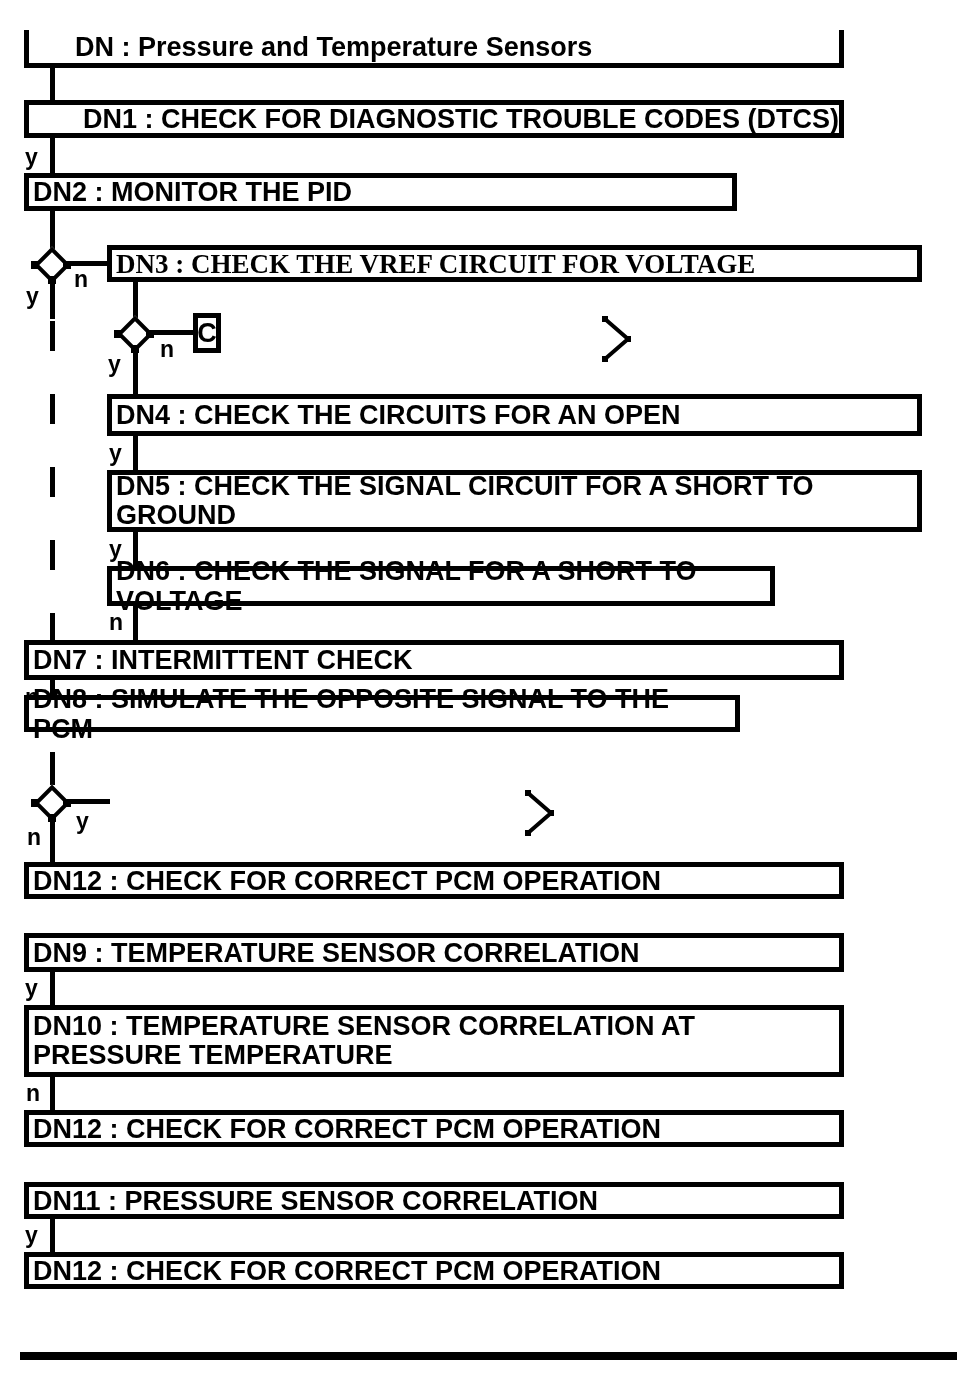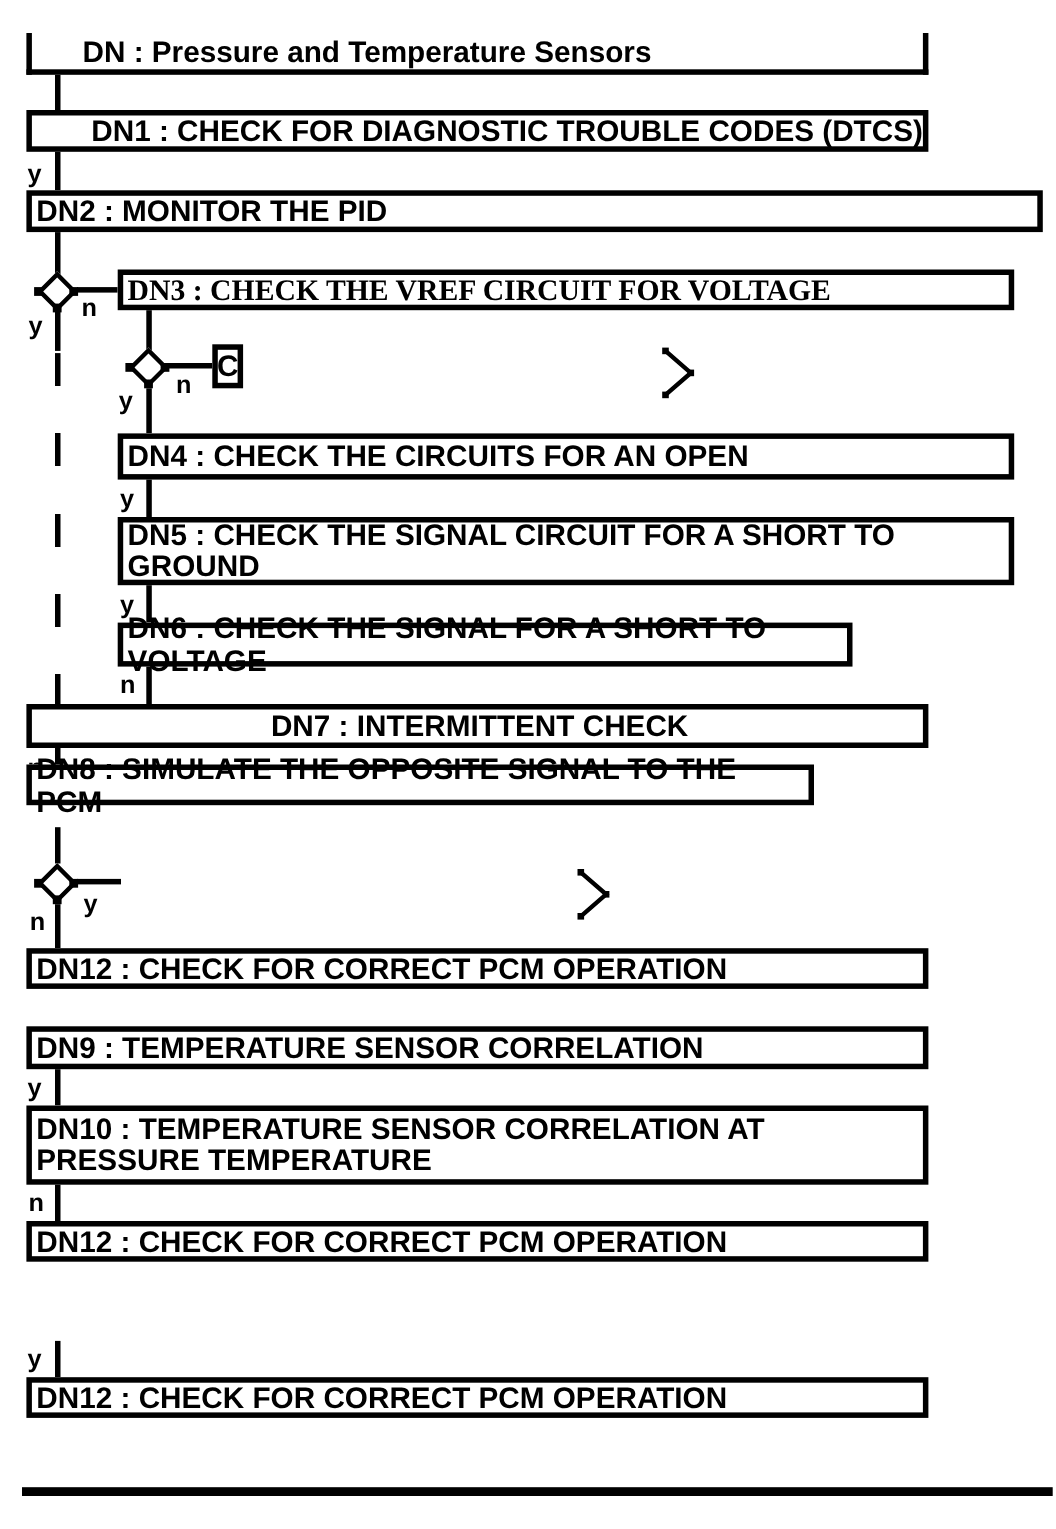--- a/index.html
+++ b/index.html
@@ -42,21 +42,21 @@
   </div>
 
   <div class="vline" style="left:50px;top:68px;height:32px;"></div>
 
   <div class="box" style="left:24px;top:100px;width:820px;height:38px;justify-content:flex-end;">
     <span>DN1 : CHECK FOR DIAGNOSTIC TROUBLE CODES (DTCS)</span>
   </div>
   <div class="vline" style="left:50px;top:138px;height:35px;"></div>
   <div class="yn" style="left:25px;top:146px;">y</div>
 
-  <div class="box" style="left:24px;top:173px;width:924px;height:38px;text-align:right;">
+  <div class="box" style="left:24px;top:173px;width:713px;height:38px;text-align:right;">
     <span>DN2 : MONITOR THE PID</span>
   </div>
   <div class="vline" style="left:50px;top:211px;height:39px;"></div>
 
   <div class="diamond" style="left:39px;top:252px;"></div>
   <div class="nub" style="left:31px;top:261px;"></div>
   <div class="nub" style="left:63px;top:261px;"></div>
   <div class="nub" style="left:48px;top:276px;"></div>
   <div class="yn" style="left:26px;top:285px;">y</div>
   <div class="yn" style="left:74px;top:268px;">n</div>
@@ -101,21 +101,21 @@
   </div>
   <div class="vline" style="left:133px;top:532px;height:34px;"></div>
   <div class="yn" style="left:109px;top:538px;">y</div>
 
   <div class="box" style="left:107px;top:566px;width:668px;height:40px;">
     <span>DN6 : CHECK THE SIGNAL FOR A SHORT TO VOLTAGE</span>
   </div>
   <div class="vline" style="left:133px;top:606px;height:34px;"></div>
   <div class="yn" style="left:109px;top:611px;">n</div>
 
-  <div class="box" style="left:24px;top:640px;width:820px;height:40px;justify-content:center;">
+  <div class="box" style="left:24px;top:640px;width:820px;height:40px;">
     <span>DN7 : INTERMITTENT CHECK</span>
   </div>
   <div class="vline" style="left:50px;top:680px;height:35px;"></div>
   <div class="yn" style="left:25px;top:686px;">n</div>
 
   <div class="box" style="left:24px;top:695px;width:716px;height:37px;">
     <span>DN8 : SIMULATE THE OPPOSITE SIGNAL TO THE PCM</span>
   </div>
   <div class="vline" style="left:50px;top:752px;height:33px;"></div>
 
@@ -149,20 +149,23 @@
   <div class="box" style="left:24px;top:1005px;width:820px;height:72px;line-height:29px;">
     <span>DN10 : TEMPERATURE SENSOR CORRELATION AT PRESSURE TEMPERATURE</span>
   </div>
   <div class="vline" style="left:50px;top:1077px;height:33px;"></div>
   <div class="yn" style="left:26px;top:1082px;">n</div>
 
   <div class="box" style="left:24px;top:1110px;width:820px;height:37px;">
     <span>DN12 : CHECK FOR CORRECT PCM OPERATION</span>
   </div>
 
+  <div class="box" style="left:24px;top:1182px;width:820px;height:37px;">
+    <span>DN11 : PRESSURE SENSOR CORRELATION</span>
+  </div>
   <div class="vline" style="left:50px;top:1219px;height:33px;"></div>
   <div class="yn" style="left:25px;top:1224px;">y</div>
 
   <div class="box" style="left:24px;top:1252px;width:820px;height:37px;">
     <span>DN12 : CHECK FOR CORRECT PCM OPERATION</span>
   </div>
 
   <div class="hline" style="left:20px;top:1352px;width:937px;height:8px;"></div>
 
 </div>

